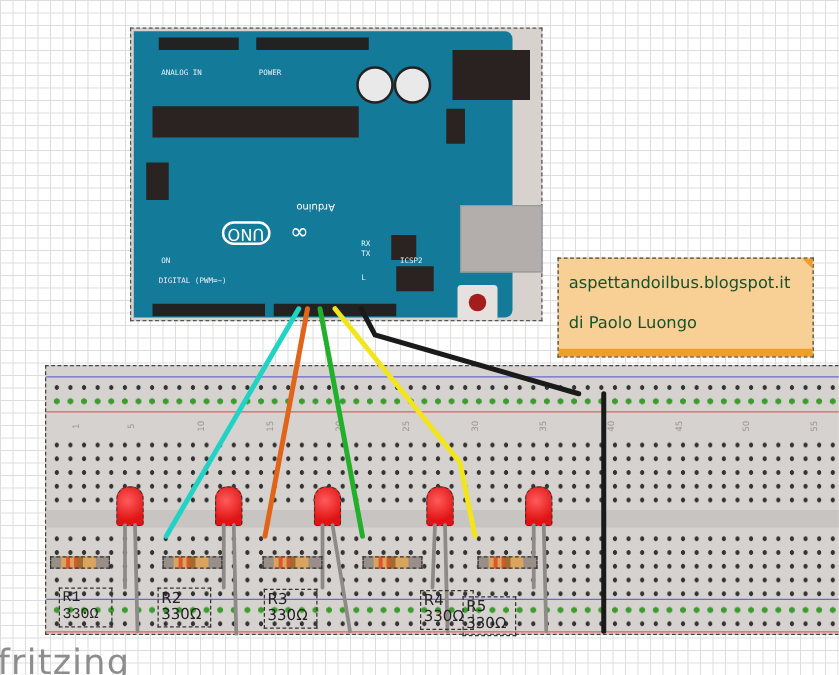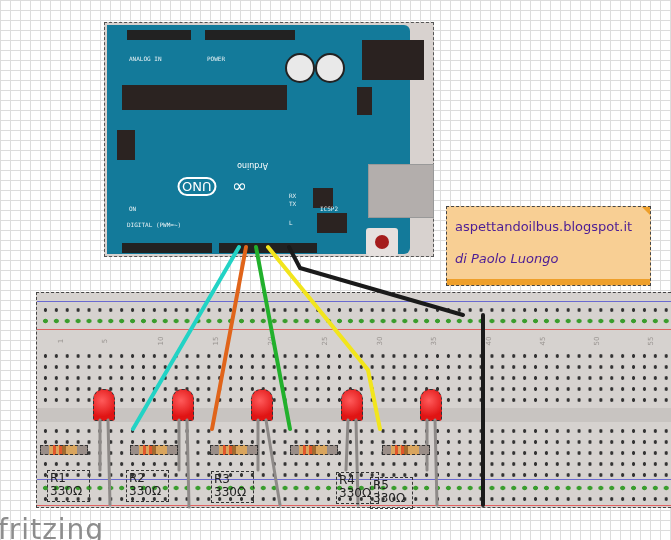--- a/index.html
+++ b/index.html
@@ -29,21 +29,21 @@
   #jack { position:absolute; left:255px; top:15px; width:62px; height:40px; background:#2a2220; }
   #reset { position:absolute; left:261px; top:205px; width:32px; height:28px; background:#e6e0de; border-radius:3px; }
   #reset::after{ content:""; position:absolute; left:9px; top:7px; width:14px; height:14px; border-radius:50%; background:#a51c1c; }
   #logo { position:absolute; left:70px; top:146px; width:100px; height:30px; color:#fff; }
   #note {
     left:446px; top:206px; width:205px; height:80px;
     background:#f8cf94; border:1px dashed #444; box-sizing:border-box;
   }
   #note .bar { position:absolute; left:0; right:0; bottom:0; height:6px; background:#ee9f2a; }
   #note .corner { position:absolute; right:0; top:0; width:0; height:0; border-top:8px solid #ee9f2a; border-left:8px solid transparent; }
-  #note .line { position:absolute; left:8px; font-size:13px; color:#4c1d95; font-family:"DejaVu Sans", sans-serif; }
+  #note .line { position:absolute; left:8px; font-size:13px; color:#14532d; font-family:"DejaVu Sans", sans-serif; }
   #breadboard {
     left:36px; top:292px; width:640px; height:216px;
     background:#d6d2cf; border:1px dashed #444; box-sizing:border-box;
   }
   .rail-line { position:absolute; left:0; right:0; height:1px; }
   .gap { position:absolute; left:0; right:0; background:#c8c4c1; }
   .holes { position:absolute; left:0; right:0; height:10px;
     background-image: radial-gradient(circle, #333 1.6px, transparent 2px);
     background-size: 10.9px 10px; background-position: 3px 0; }
   .holes.green { background-image: radial-gradient(circle, #3a9d2e 2.2px, transparent 2.6px); }
@@ -86,21 +86,21 @@
     <div class="silk" style="left:213px; top:180px;">ICSP2</div>
   </div>
   <div id="jack2"></div>
   <div id="usb"></div>
   <div id="reset"></div>
 </div>
 
 <div id="note" class="abs">
   <div class="corner"></div>
   <div class="line" style="top:12px;">aspettandoilbus.blogspot.it</div>
-  <div class="line" style="top:44px;font-style:italic;">di Paolo Luongo</div>
+  <div class="line" style="top:44px;">di Paolo Luongo</div>
   <div class="bar"></div>
 </div>
 
 <div id="breadboard" class="abs">
   <div class="rail-line" style="top:8px; background:#6a6ad0;"></div>
   <div class="holes" style="top:12px;"></div>
   <div class="holes green" style="top:23px;"></div>
   <div class="rail-line" style="top:36px; background:#e06060;"></div>
   <div class="holes" style="top:58px;"></div>
   <div class="holes" style="top:69px;"></div>
@@ -160,21 +160,21 @@
     <line x1="483" y1="315" x2="483" y2="505" stroke="#1a1a1a"></line>
   </g>
 </svg>
 
 <div class="resistor" style="left:40px; top:445px;"></div>
 <div class="resistor" style="left:130px; top:445px;"></div>
 <div class="resistor" style="left:210px; top:445px;"></div>
 <div class="resistor" style="left:290px; top:445px;"></div>
 <div class="resistor" style="left:382px; top:445px;"></div>
 
-<div class="res-label" style="left:47px; top:470px; width:43px; height:32px;">
+<div class="res-label" style="left:47px; top:470px; width:43px; height:32px;font-family:Liberation Mono, monospace;">
   <div>R1</div>
   <div>330Ω</div>
 </div>
 <div class="res-label" style="left:126px; top:470px; width:43px; height:32px;">
   <div>R2</div>
   <div>330Ω</div>
 </div>
 <div class="res-label" style="left:211px; top:471px; width:43px; height:32px;">
   <div>R3</div>
   <div>330Ω</div>

